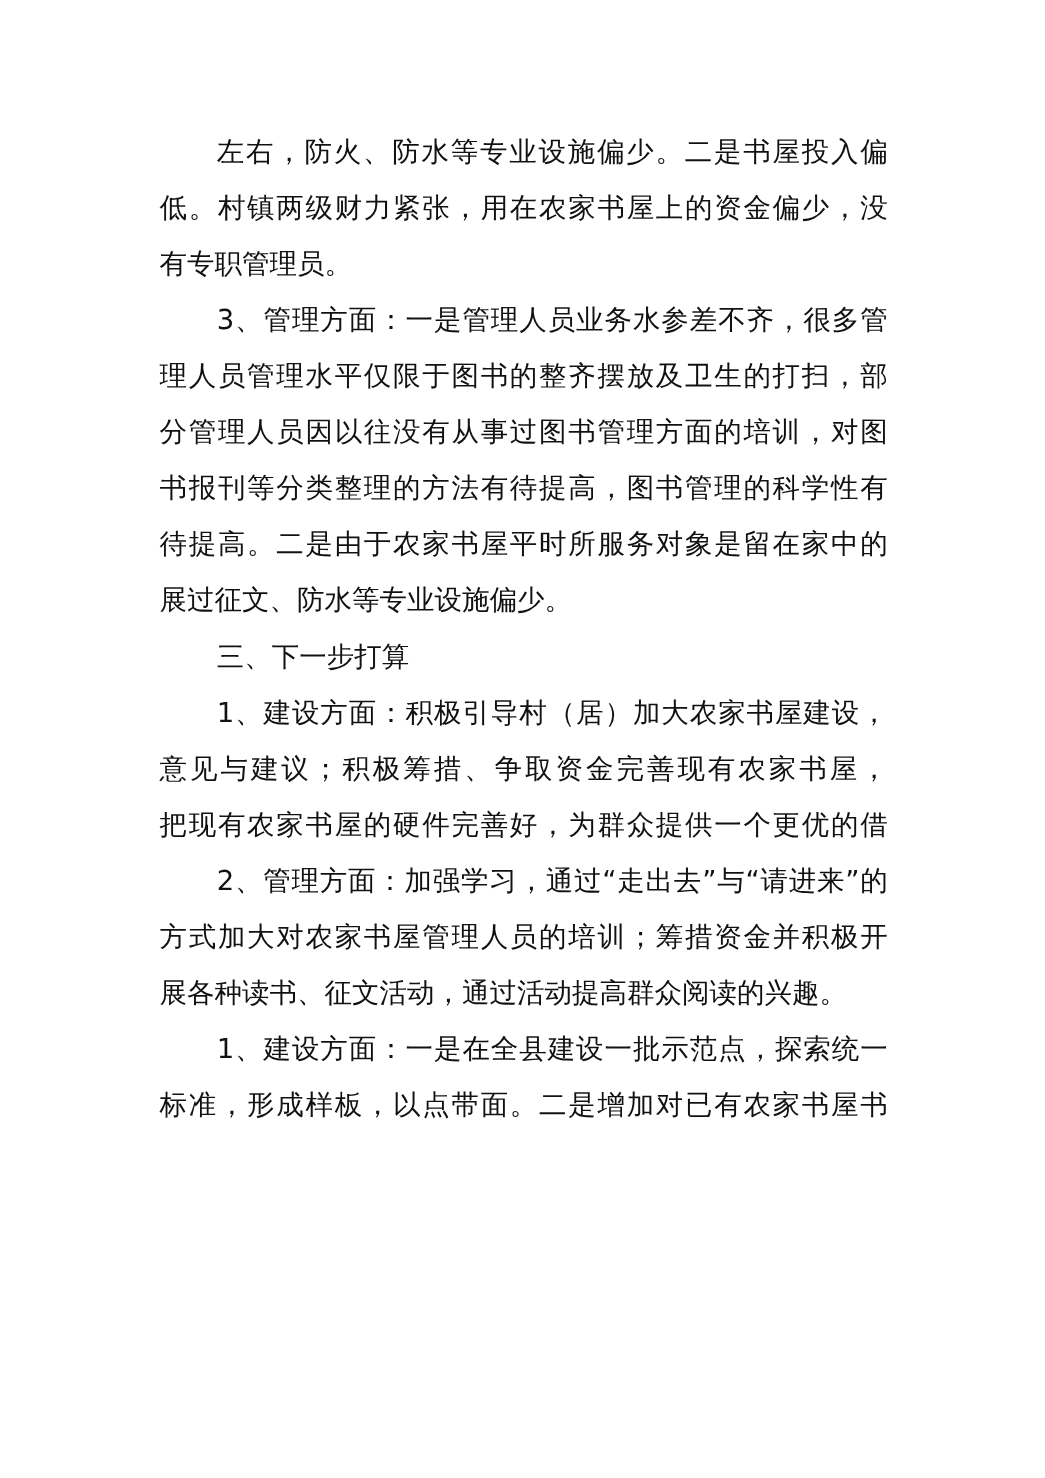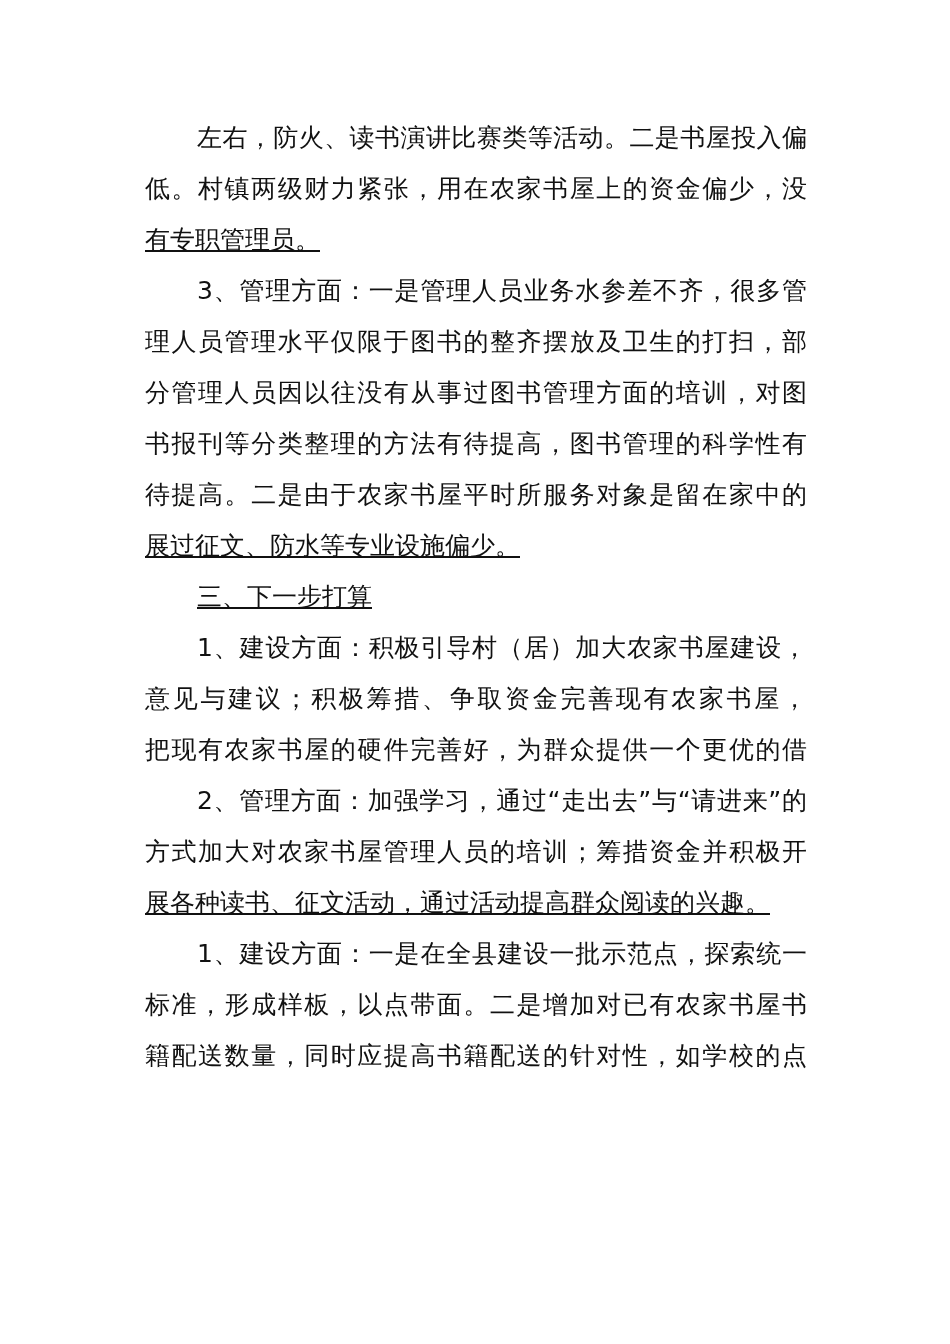--- a/index.html
+++ b/index.html
@@ -26,42 +26,40 @@
     height: 51px;
     line-height: 51px;
     font-size: 25px;
     white-space: nowrap;
     text-align: justify;
     text-align-last: justify;
     letter-spacing: 0px;
   }
   .line.last {
     text-align-last: left;
-    text-decoration: underline;
   }
   .line.indent {
     padding-left: 52px;
   }
 </style>
 </head>
 <body>
 
 <div class="page">
-  <span class="line indent">左右，防火、读书演讲比赛类等活动。二是书屋投入偏</span>
+  <span class="line indent">左右，防火、防水等专业设施偏少。二是书屋投入偏</span>
   <span class="line">低。村镇两级财力紧张，用在农家书屋上的资金偏少，没</span>
   <span class="line last">有专职管理员。</span>
   <span class="line indent">3、管理方面：一是管理人员业务水参差不齐，很多管</span>
   <span class="line">理人员管理水平仅限于图书的整齐摆放及卫生的打扫，部</span>
   <span class="line">分管理人员因以往没有从事过图书管理方面的培训，对图</span>
   <span class="line">书报刊等分类整理的方法有待提高，图书管理的科学性有</span>
   <span class="line">待提高。二是由于农家书屋平时所服务对象是留在家中的</span>
   <span class="line last">展过征文、防水等专业设施偏少。</span>
   <span class="line indent last">三、下一步打算</span>
   <span class="line indent">1、建设方面：积极引导村（居）加大农家书屋建设，</span>
   <span class="line">意见与建议；积极筹措、争取资金完善现有农家书屋，</span>
   <span class="line">把现有农家书屋的硬件完善好，为群众提供一个更优的借</span>
   <span class="line indent">2、管理方面：加强学习，通过“走出去”与“请进来”的</span>
   <span class="line">方式加大对农家书屋管理人员的培训；筹措资金并积极开</span>
   <span class="line last">展各种读书、征文活动，通过活动提高群众阅读的兴趣。</span>
   <span class="line indent">1、建设方面：一是在全县建设一批示范点，探索统一</span>
   <span class="line">标准，形成样板，以点带面。二是增加对已有农家书屋书</span>
-  <span class="line">籍配送数量，同时应提高书籍配送的针对性，如学校的点</span>
 </div>
 
 </body></html>

